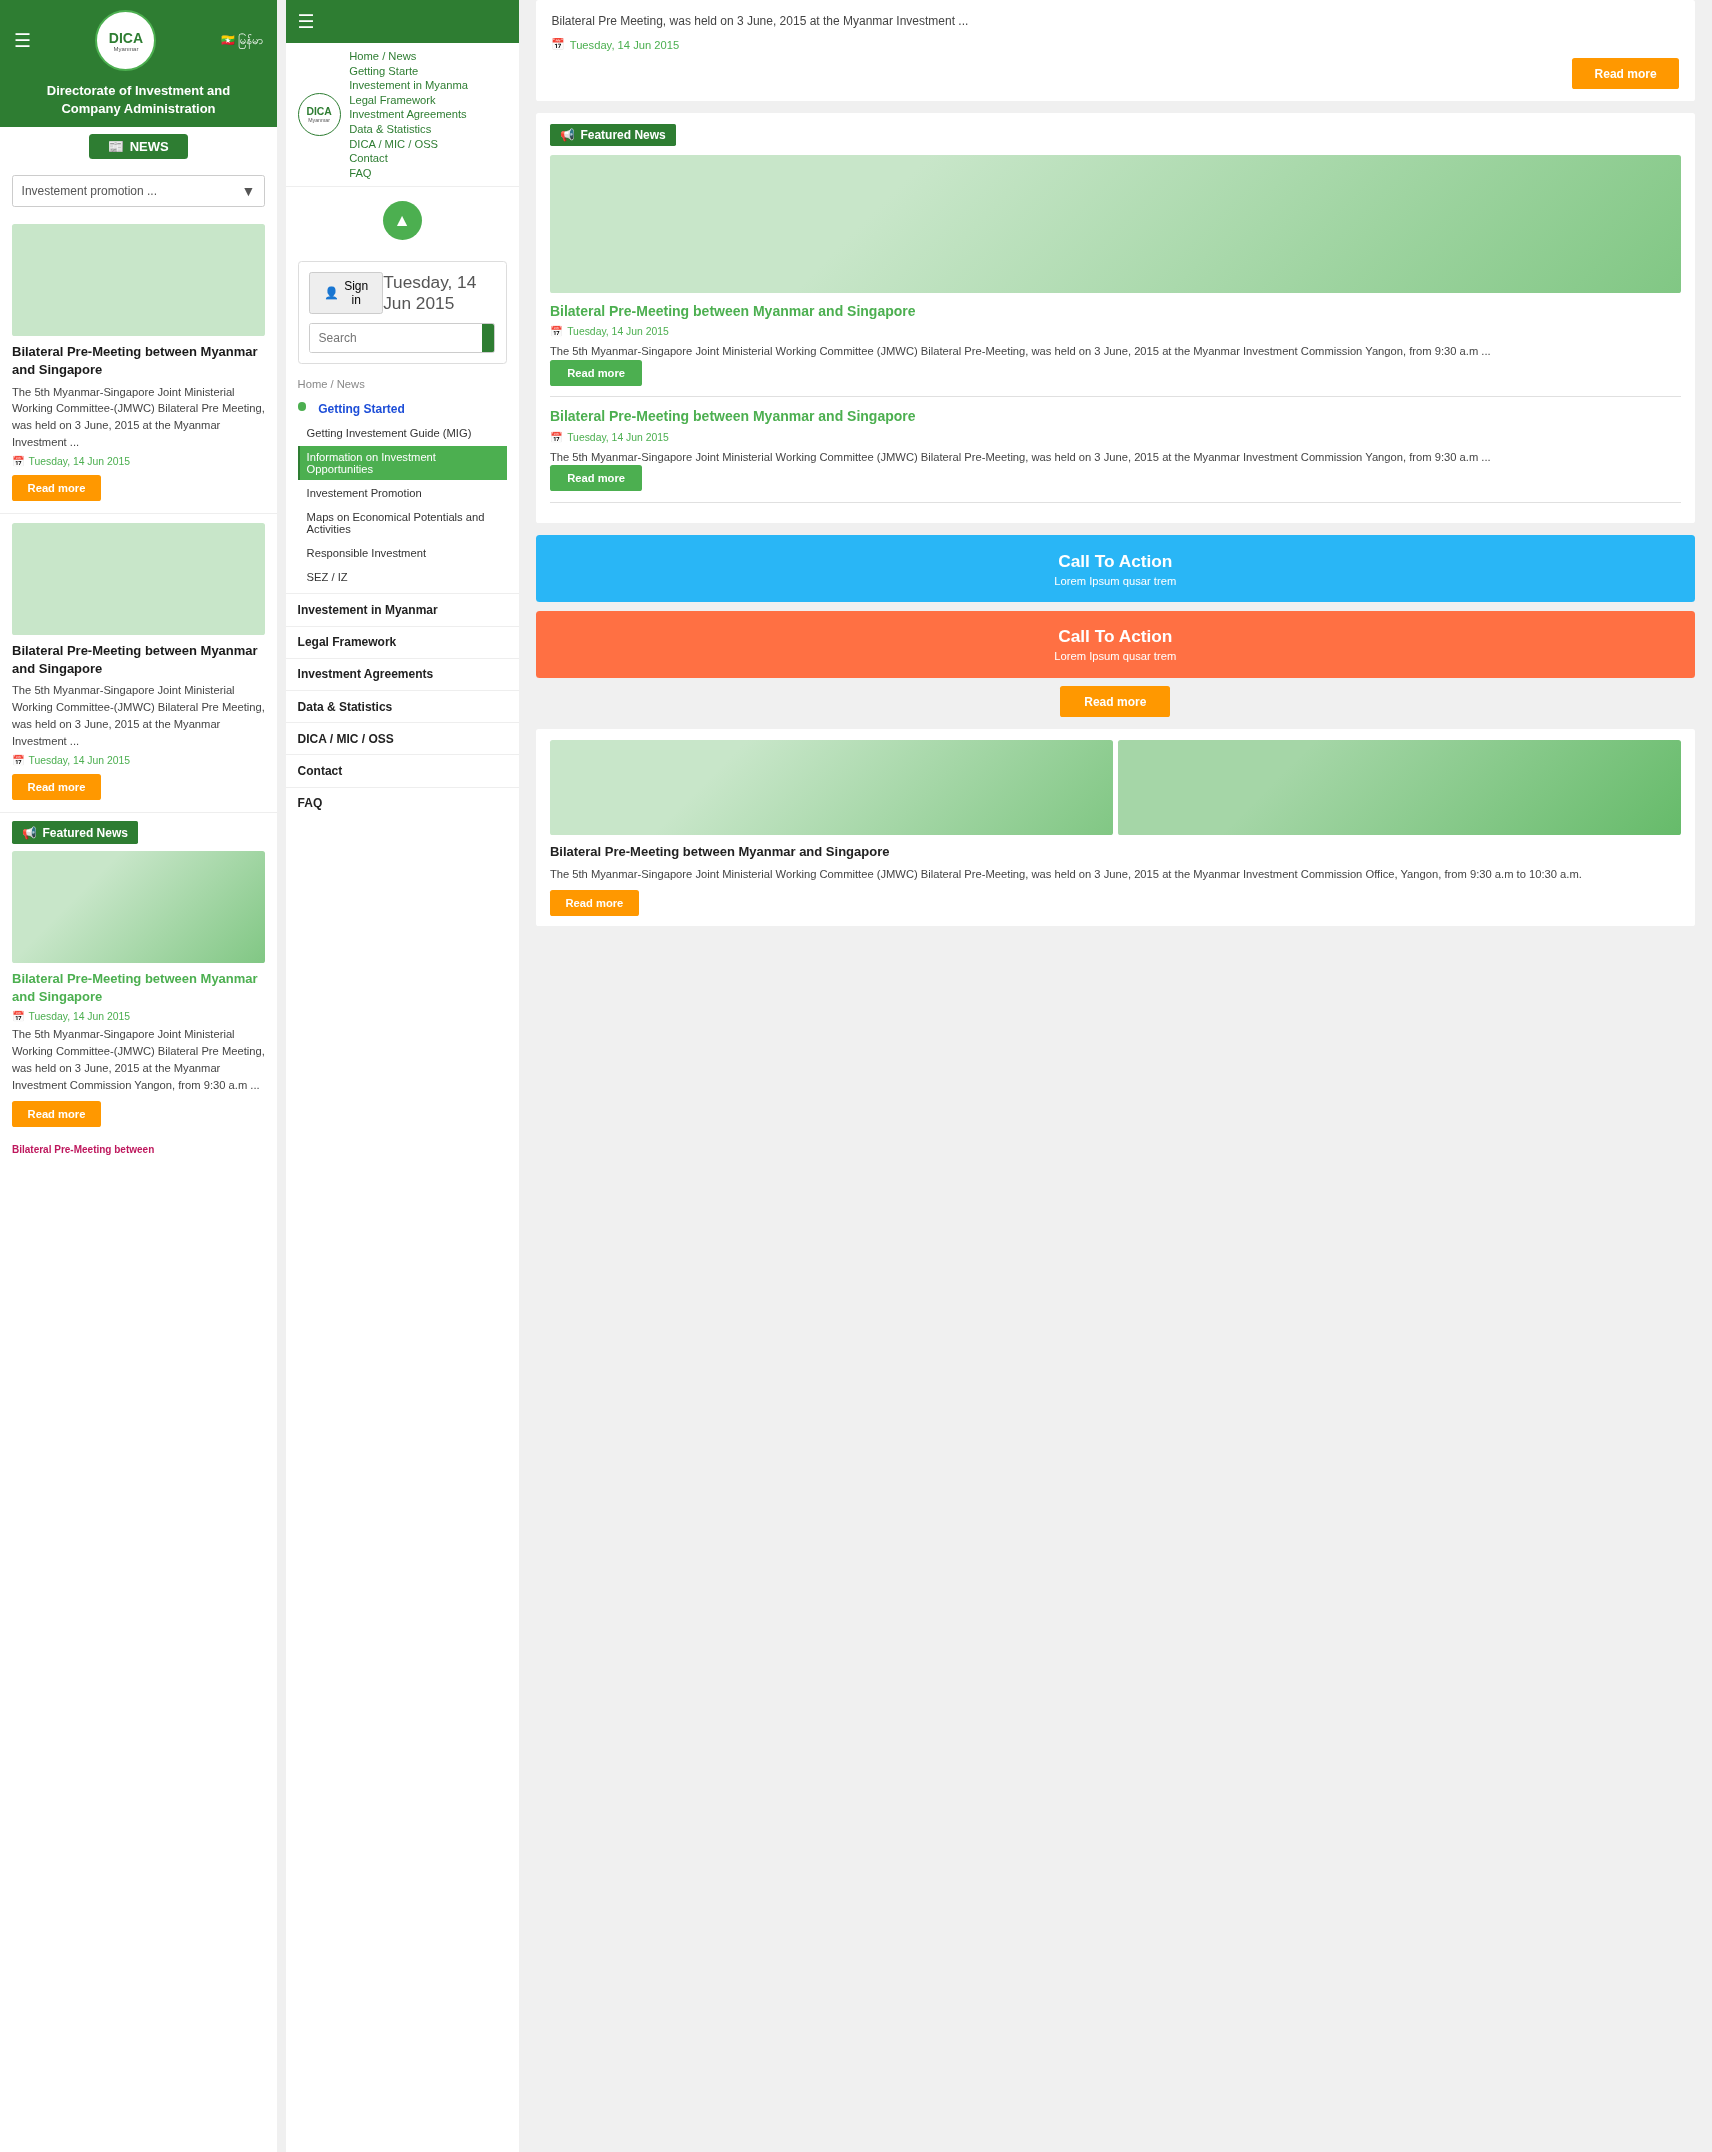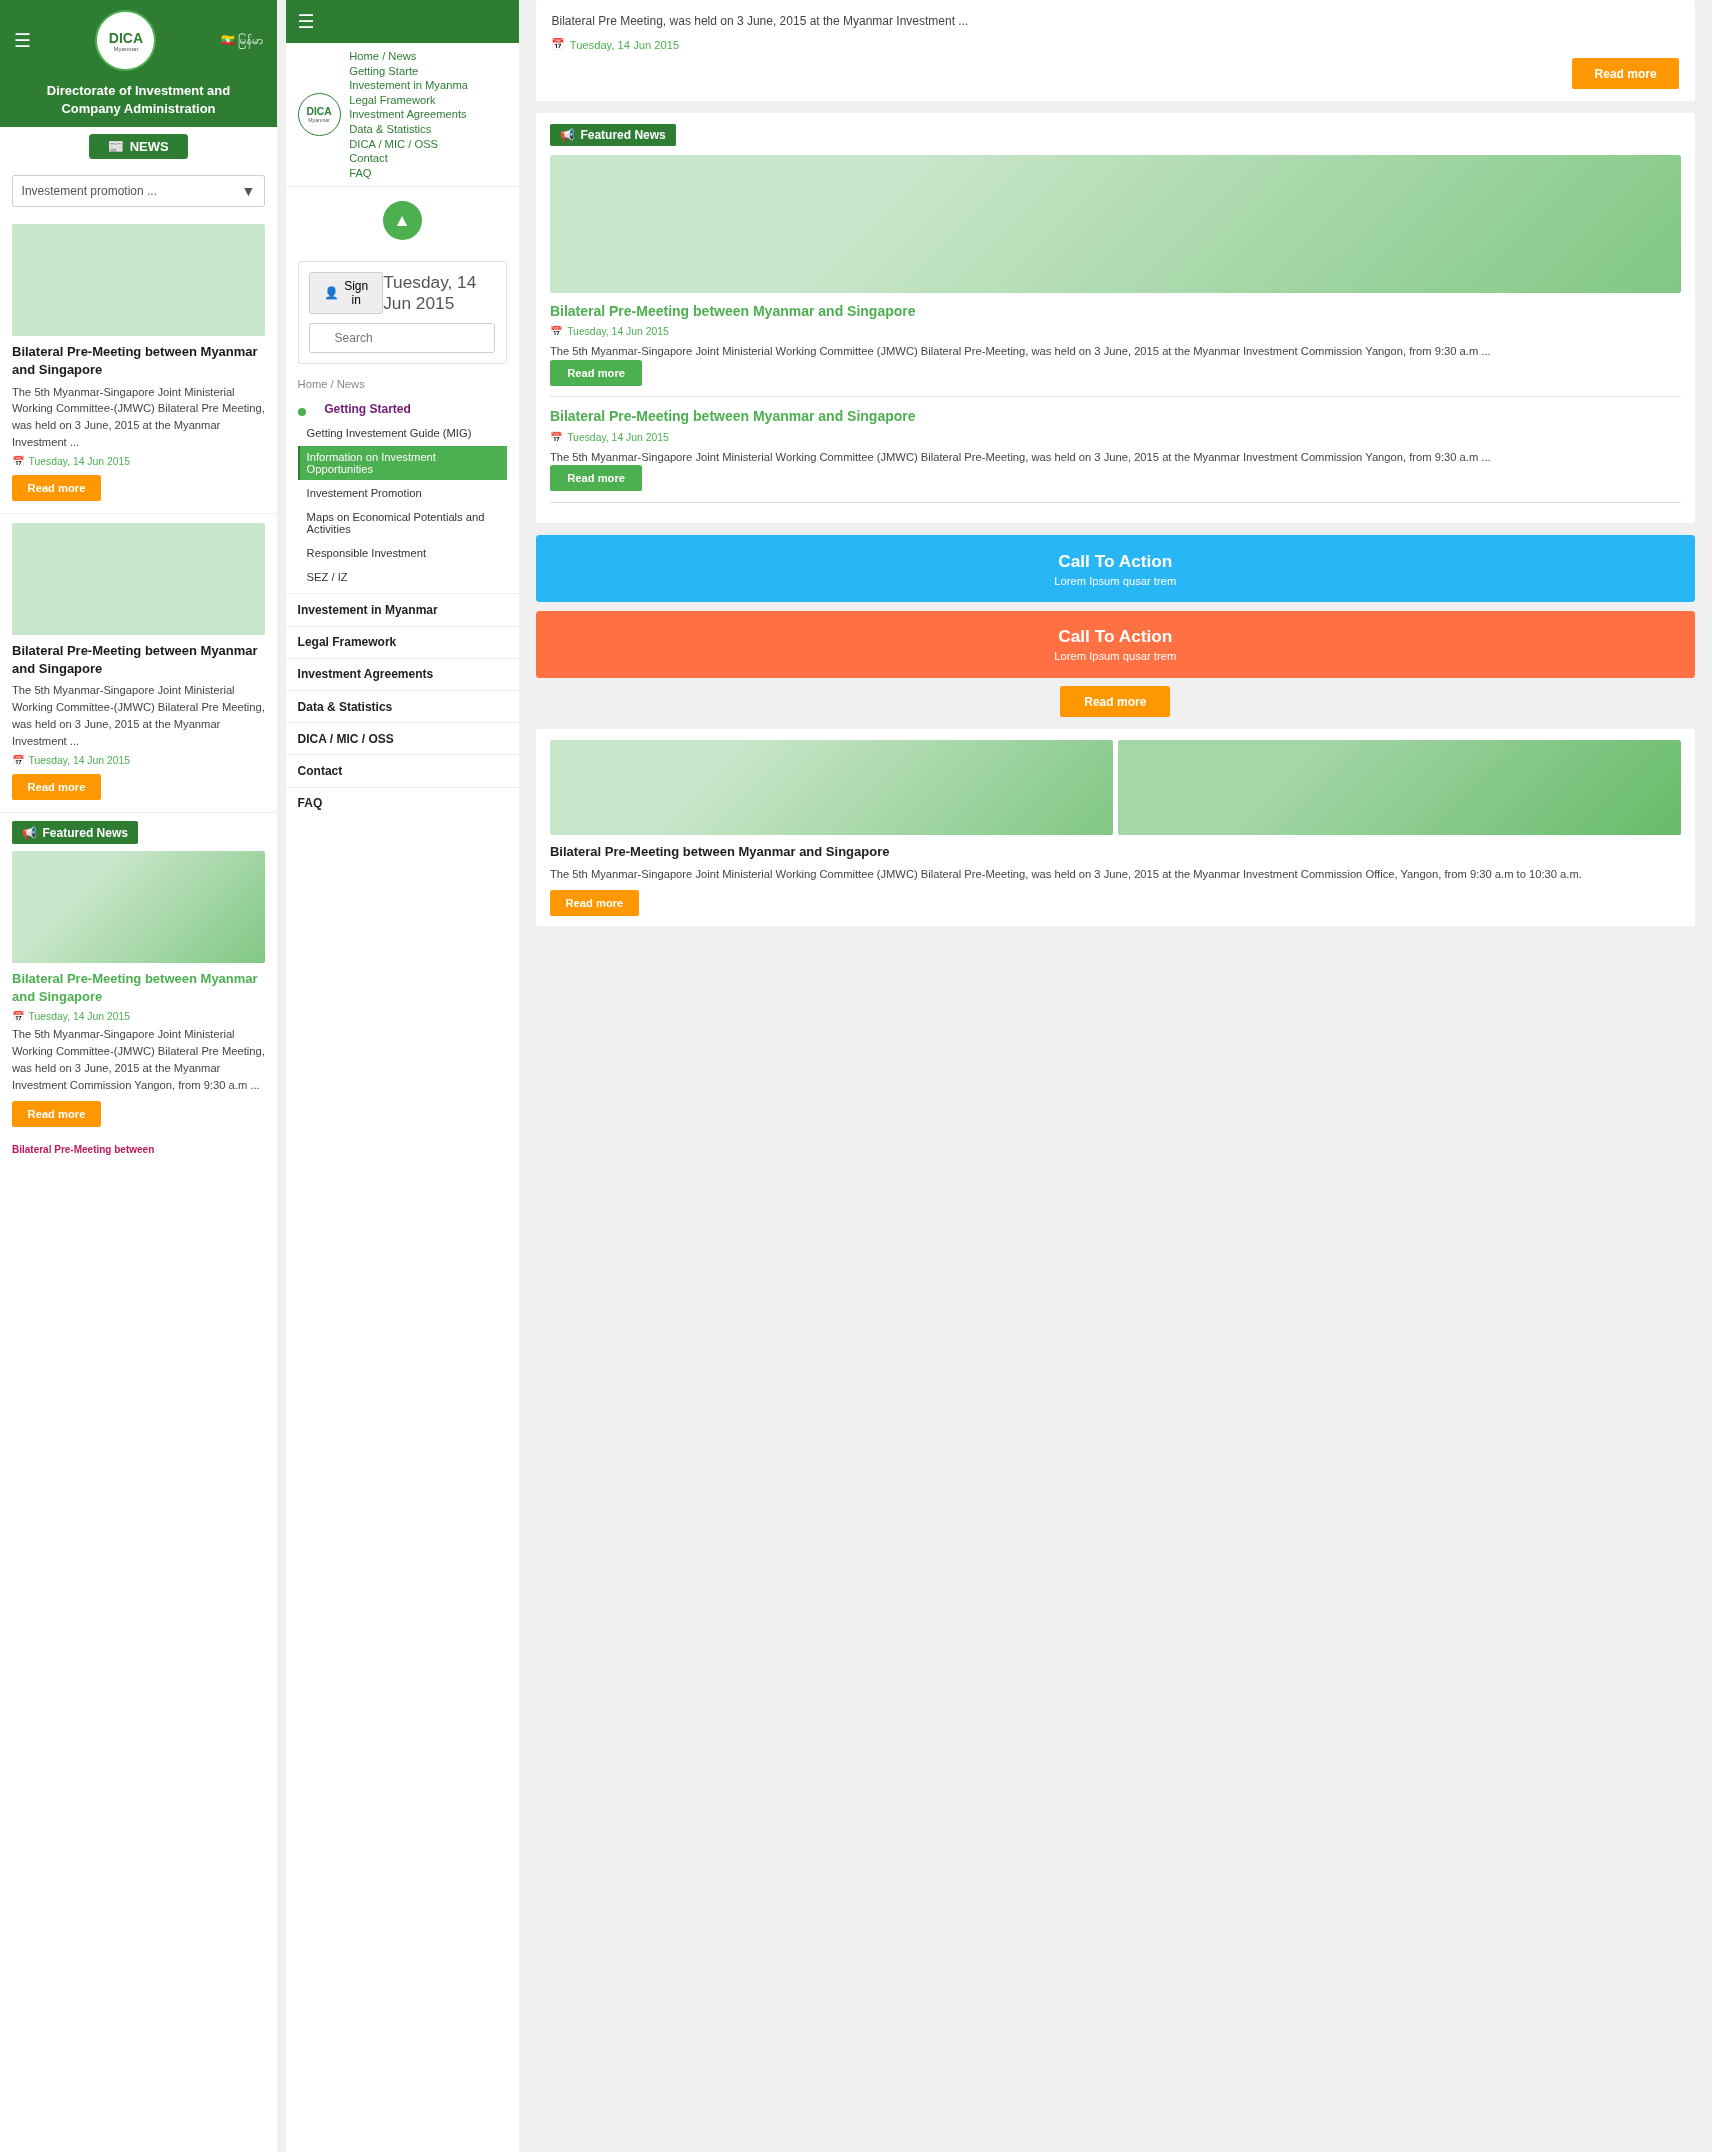--- a/index.html
+++ b/index.html
@@ -290,21 +290,20 @@
     .close-x {
       font-size: 17.3px;
       cursor: pointer;
       color: #555;
     }
     .search-row {
       display: flex;
       border: 0.9px solid #ccc;
       border-radius: 2.6px;
       overflow: hidden;
-      padding-left: 16px;
     }
     .search-input {
       flex: 1;
       padding: 7px 8.6px;
       border: none;
       font-size: 12px;
       outline: none;
     }
     .search-btn {
       background: #2e7d32;
@@ -320,25 +319,25 @@
       font-size: 11.2px;
       color: #888;
     }
 
     .nav-section {
       padding: 3.5px 12px;
     }
     .nav-section-title {
       font-size: 12px;
       font-weight: bold;
-      color: #701a75;
+      color: #1d4ed8;
       padding: 7px 0 3.5px;
       display: flex;
-      align-items: flex-end;
-      gap: 18px;
+      align-items: flex-start;
+      gap: 12px;
     }
     .green-dot {
       width: 8.6px;
       height: 8.6px;
       border-radius: 50%;
       background: #4caf50;
       flex-shrink: 0;
     }
 
     .sub-nav-item {

